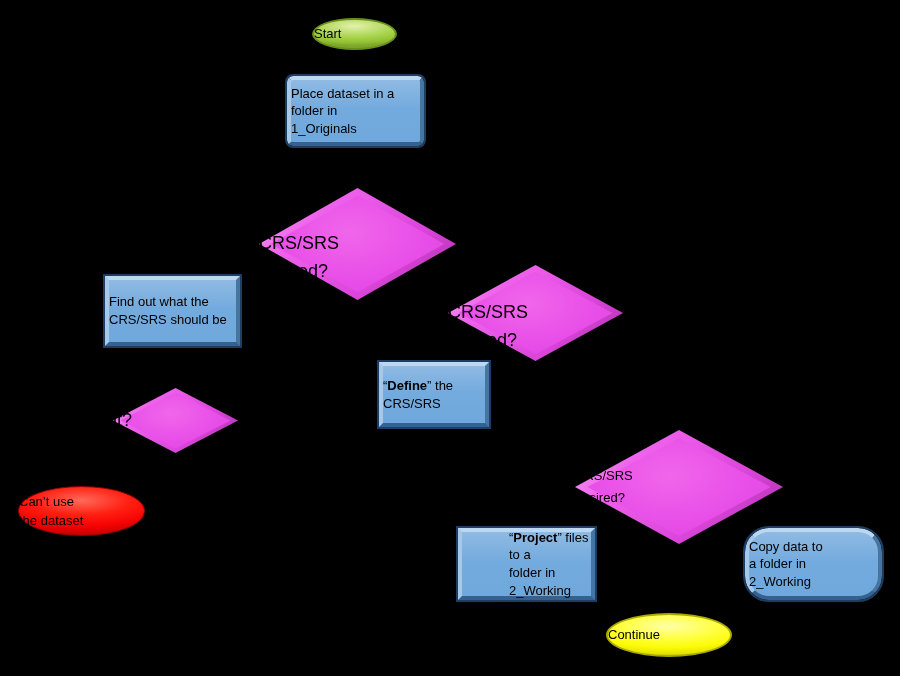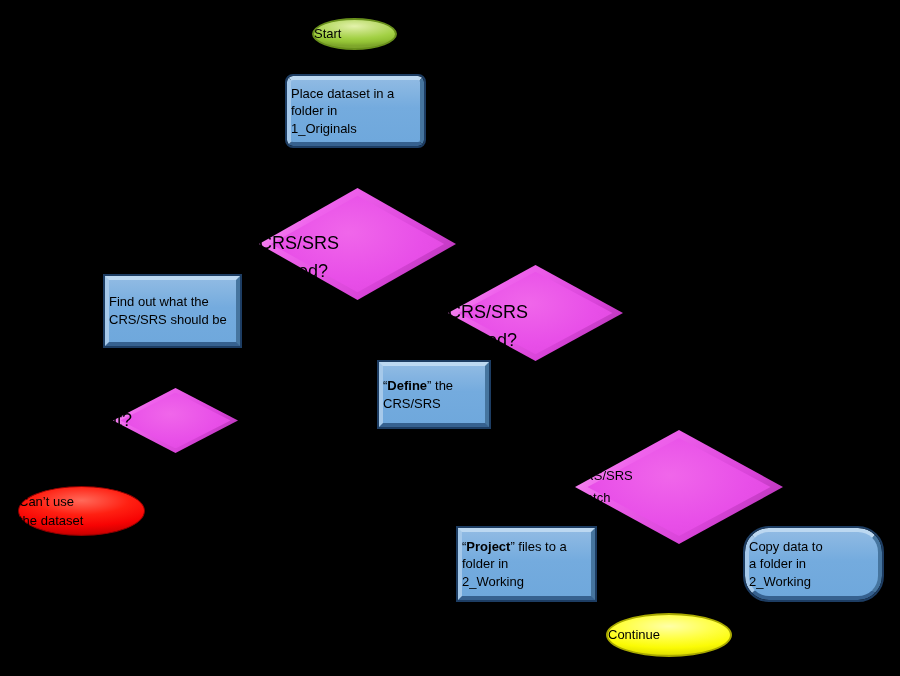--- a/index.html
+++ b/index.html
@@ -63,21 +63,21 @@
   
   #n-start   {left:312px;top:18px; width:85px; height:32px;}
   #n-place   {left:287px;top:76px; width:137px;height:70px;border-radius:6px;}
   #n-defined {left:259px;top:188px;width:197px;height:112px;}
   #n-correct {left:448px;top:265px;width:175px;height:96px;}
   #n-findout {left:105px;top:276px;width:135px;height:70px;}
   #n-define  {left:348px;top:362px;width:110px;height:65px;margin-left:31px;}
   #n-found   {left:113px;top:388px;width:125px;height:65px;}
   #n-cantuse {left:18px; top:486px;width:127px;height:50px;}
   #n-match   {left:575px;top:430px;width:208px;height:114px;font-size:13px;line-height:1.68;}
-  #n-project {left:458px;top:528px;width:137px;height:72px;}
+  #n-project {left:458px;top:528px;width:137px;height:72px;padding-left:47px;}
   #n-copy    {left:745px;top:528px;width:137px;height:72px;border-radius:24px;}
   #n-continue{left:606px;top:613px;width:126px;height:44px;}
 </style>
 </head>
 <body>
 
 <div id="canvas">
 
   <div id="n-start" class="node ellipse ell-green">
     <span class="txt">Start</span>
@@ -139,22 +139,22 @@
       <div>the dataset</div>
     </div>
   </div>
 
   <div id="n-match" class="node diamond">
     <div class="d-outer"></div>
     <div class="d-inner"></div>
     <div class="txt">
       <div>Start the</div>
       <div>CRS/SRS</div>
+      <div>desired?</div>
       <div>match</div>
-      <div>desired?</div>
     </div>
   </div>
 
   <div id="n-project" class="node rect">
     <div class="txt">
       <div><span>“</span><b>Project</b><span>” files to a</span></div>
       <div>folder in</div>
       <div>2_Working</div>
     </div>
   </div>

